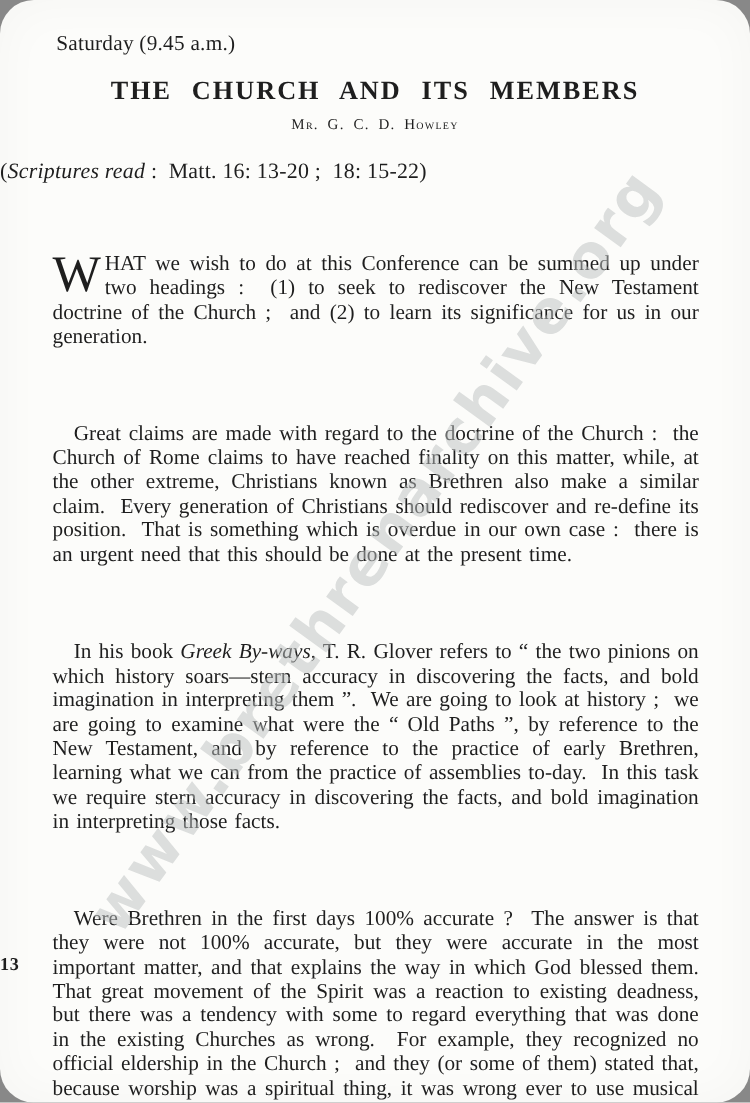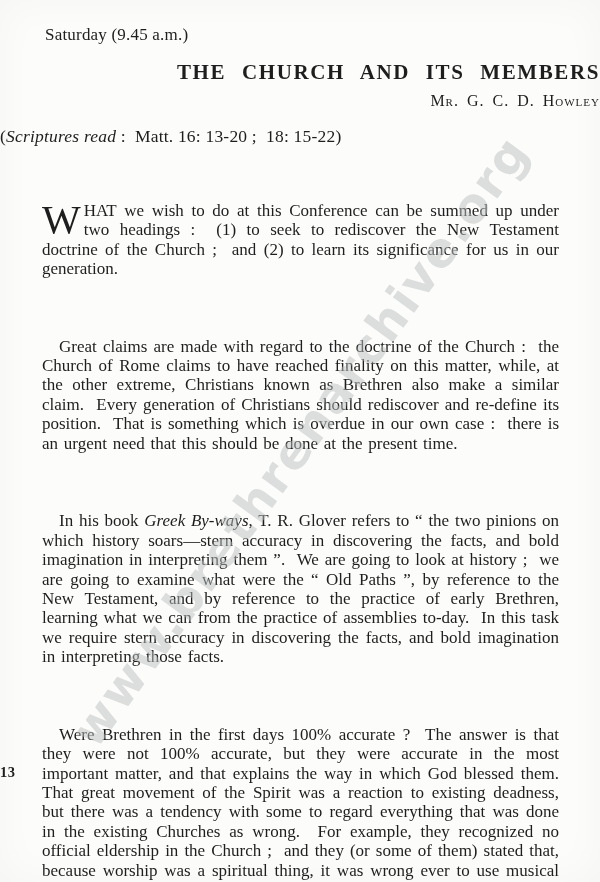--- a/index.html
+++ b/index.html
@@ -7,43 +7,44 @@
 
   .page {
     position: relative;
     width: 600px;
     height: 882px;
     margin: 0 auto;
     background: #fcfcfa;
     color: #1e1e1e;
     overflow: hidden;
     box-shadow: inset 0 0 40px rgba(0,0,0,0.03);
+    border-radius: 27px;
   }
 
   .session-label {
     position: absolute;
     top: 25px;
     left: 45px;
     font-size: 17px;
     letter-spacing: 0.2px;
   }
 
-  .head-block { position: absolute; top: 60px; left: 0; right: 0; text-align: right; }
+  .head-block { position: absolute; top: 60px; left: 0; right: 0; text-align: center; }
 
   .page-title {
     font-size: 21px;
     font-weight: 700;
     letter-spacing: 1.6px;
     word-spacing: 9px;
     white-space: nowrap;
   }
 
   .speaker {
     margin-top: 7px;
-    font-size: 16px;
+    font-size: 12px;
     font-variant: small-caps;
     letter-spacing: 1px;
     word-spacing: 3px;
   }
 
   .scripture {
     position: absolute;
     top: 126px;
     left: 0; right: 0;
     text-align: left;

